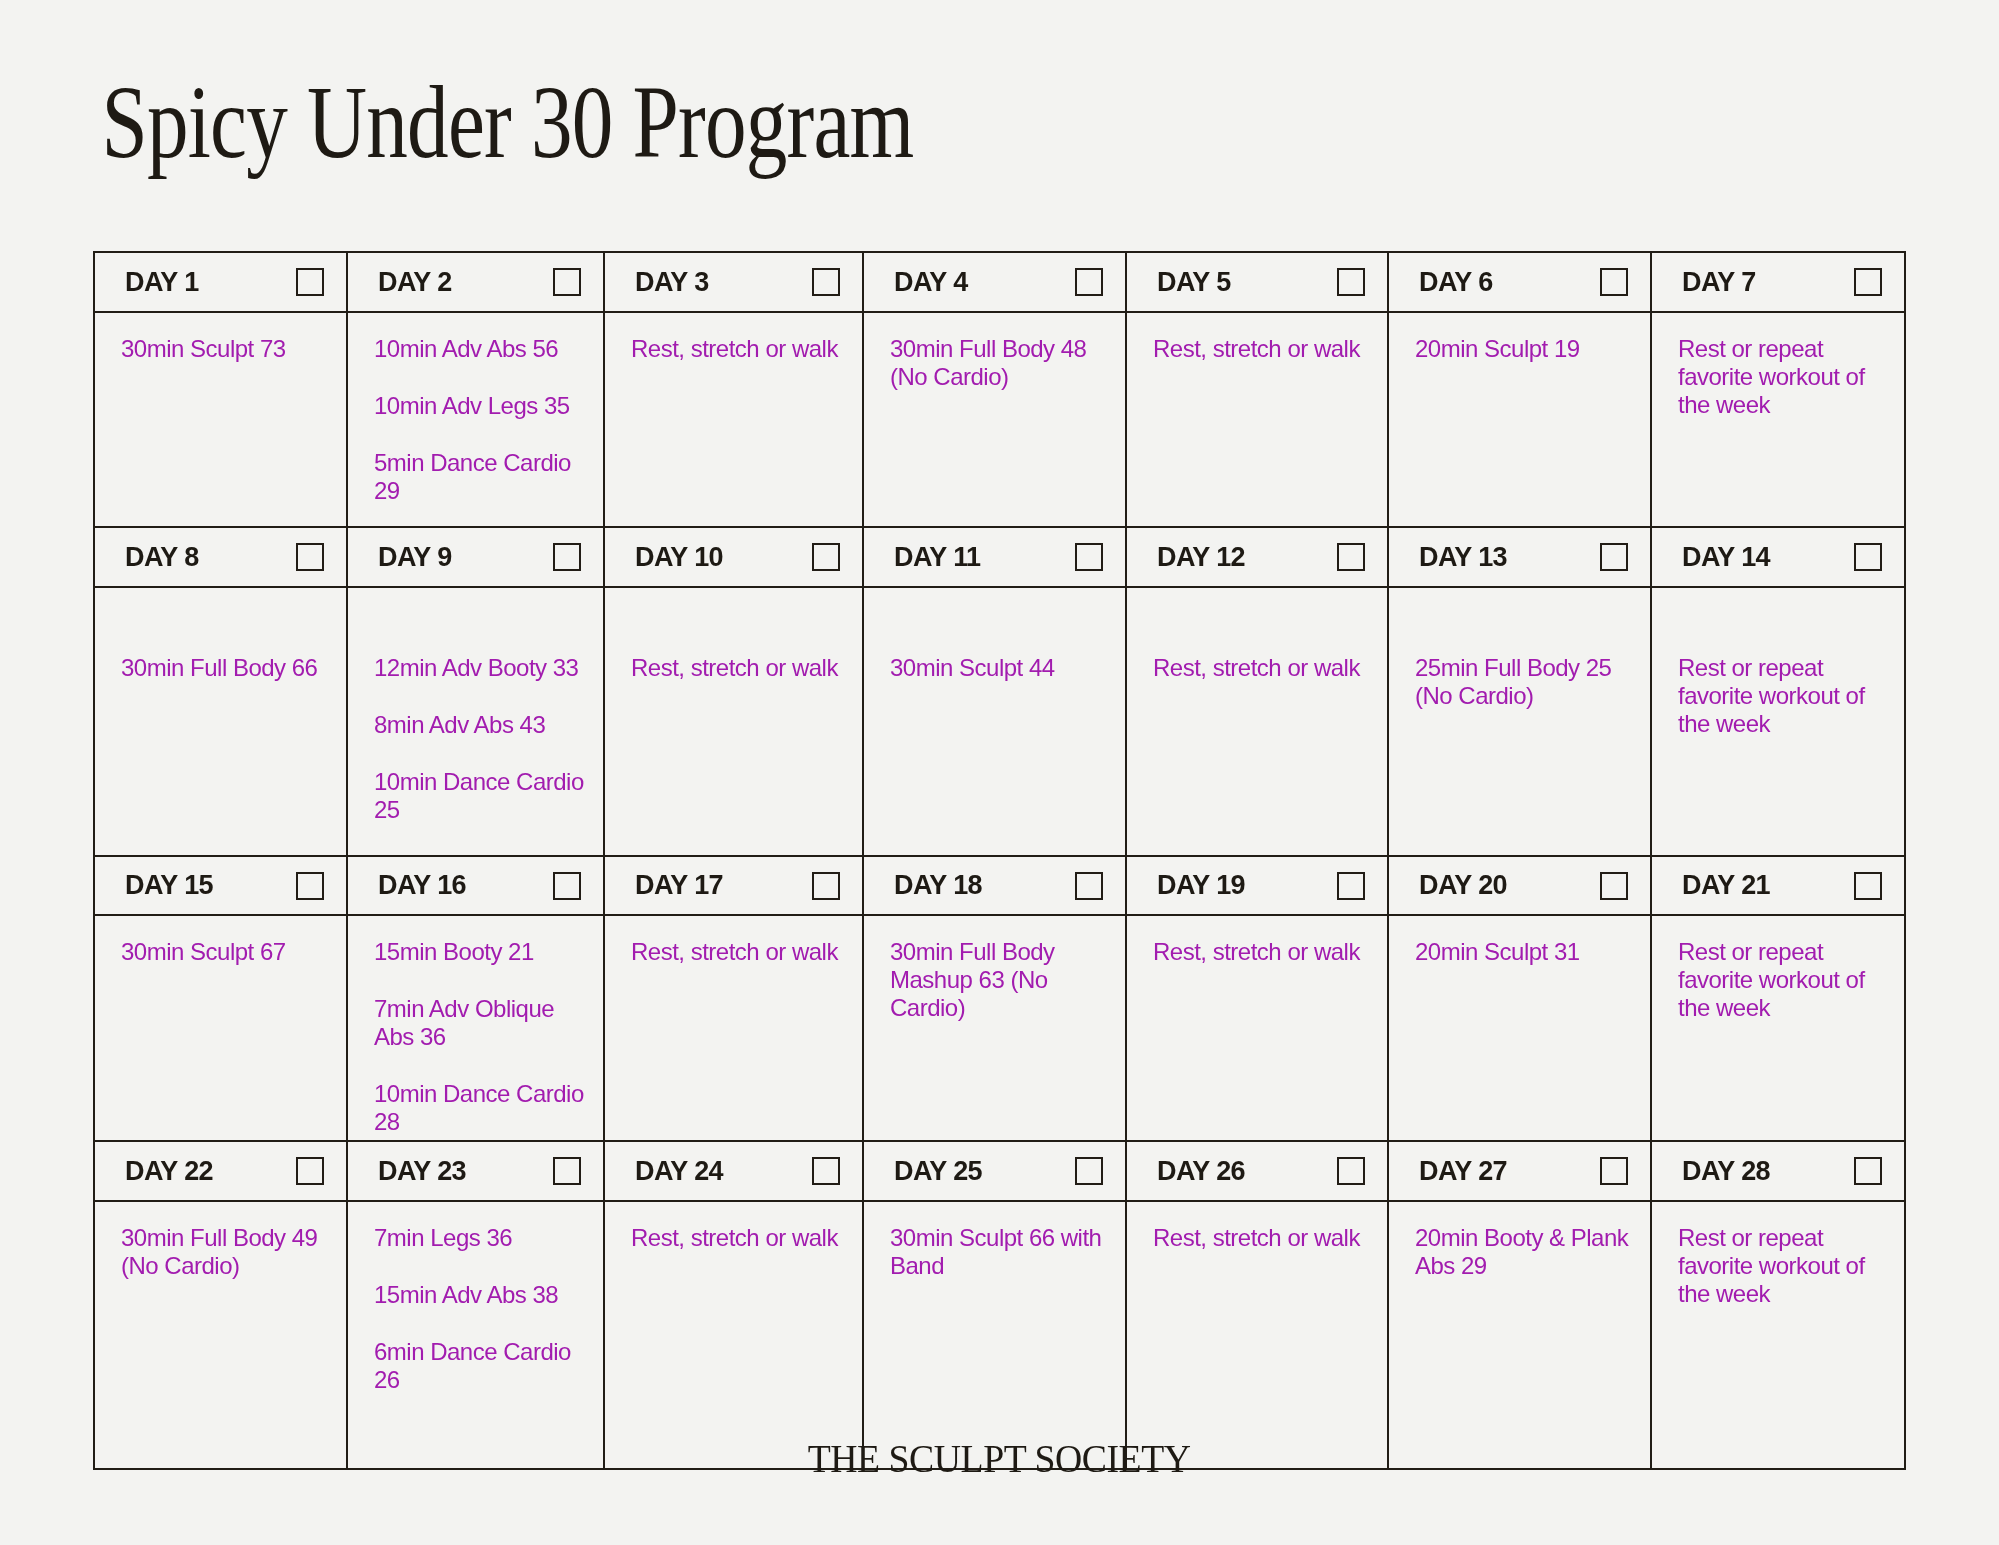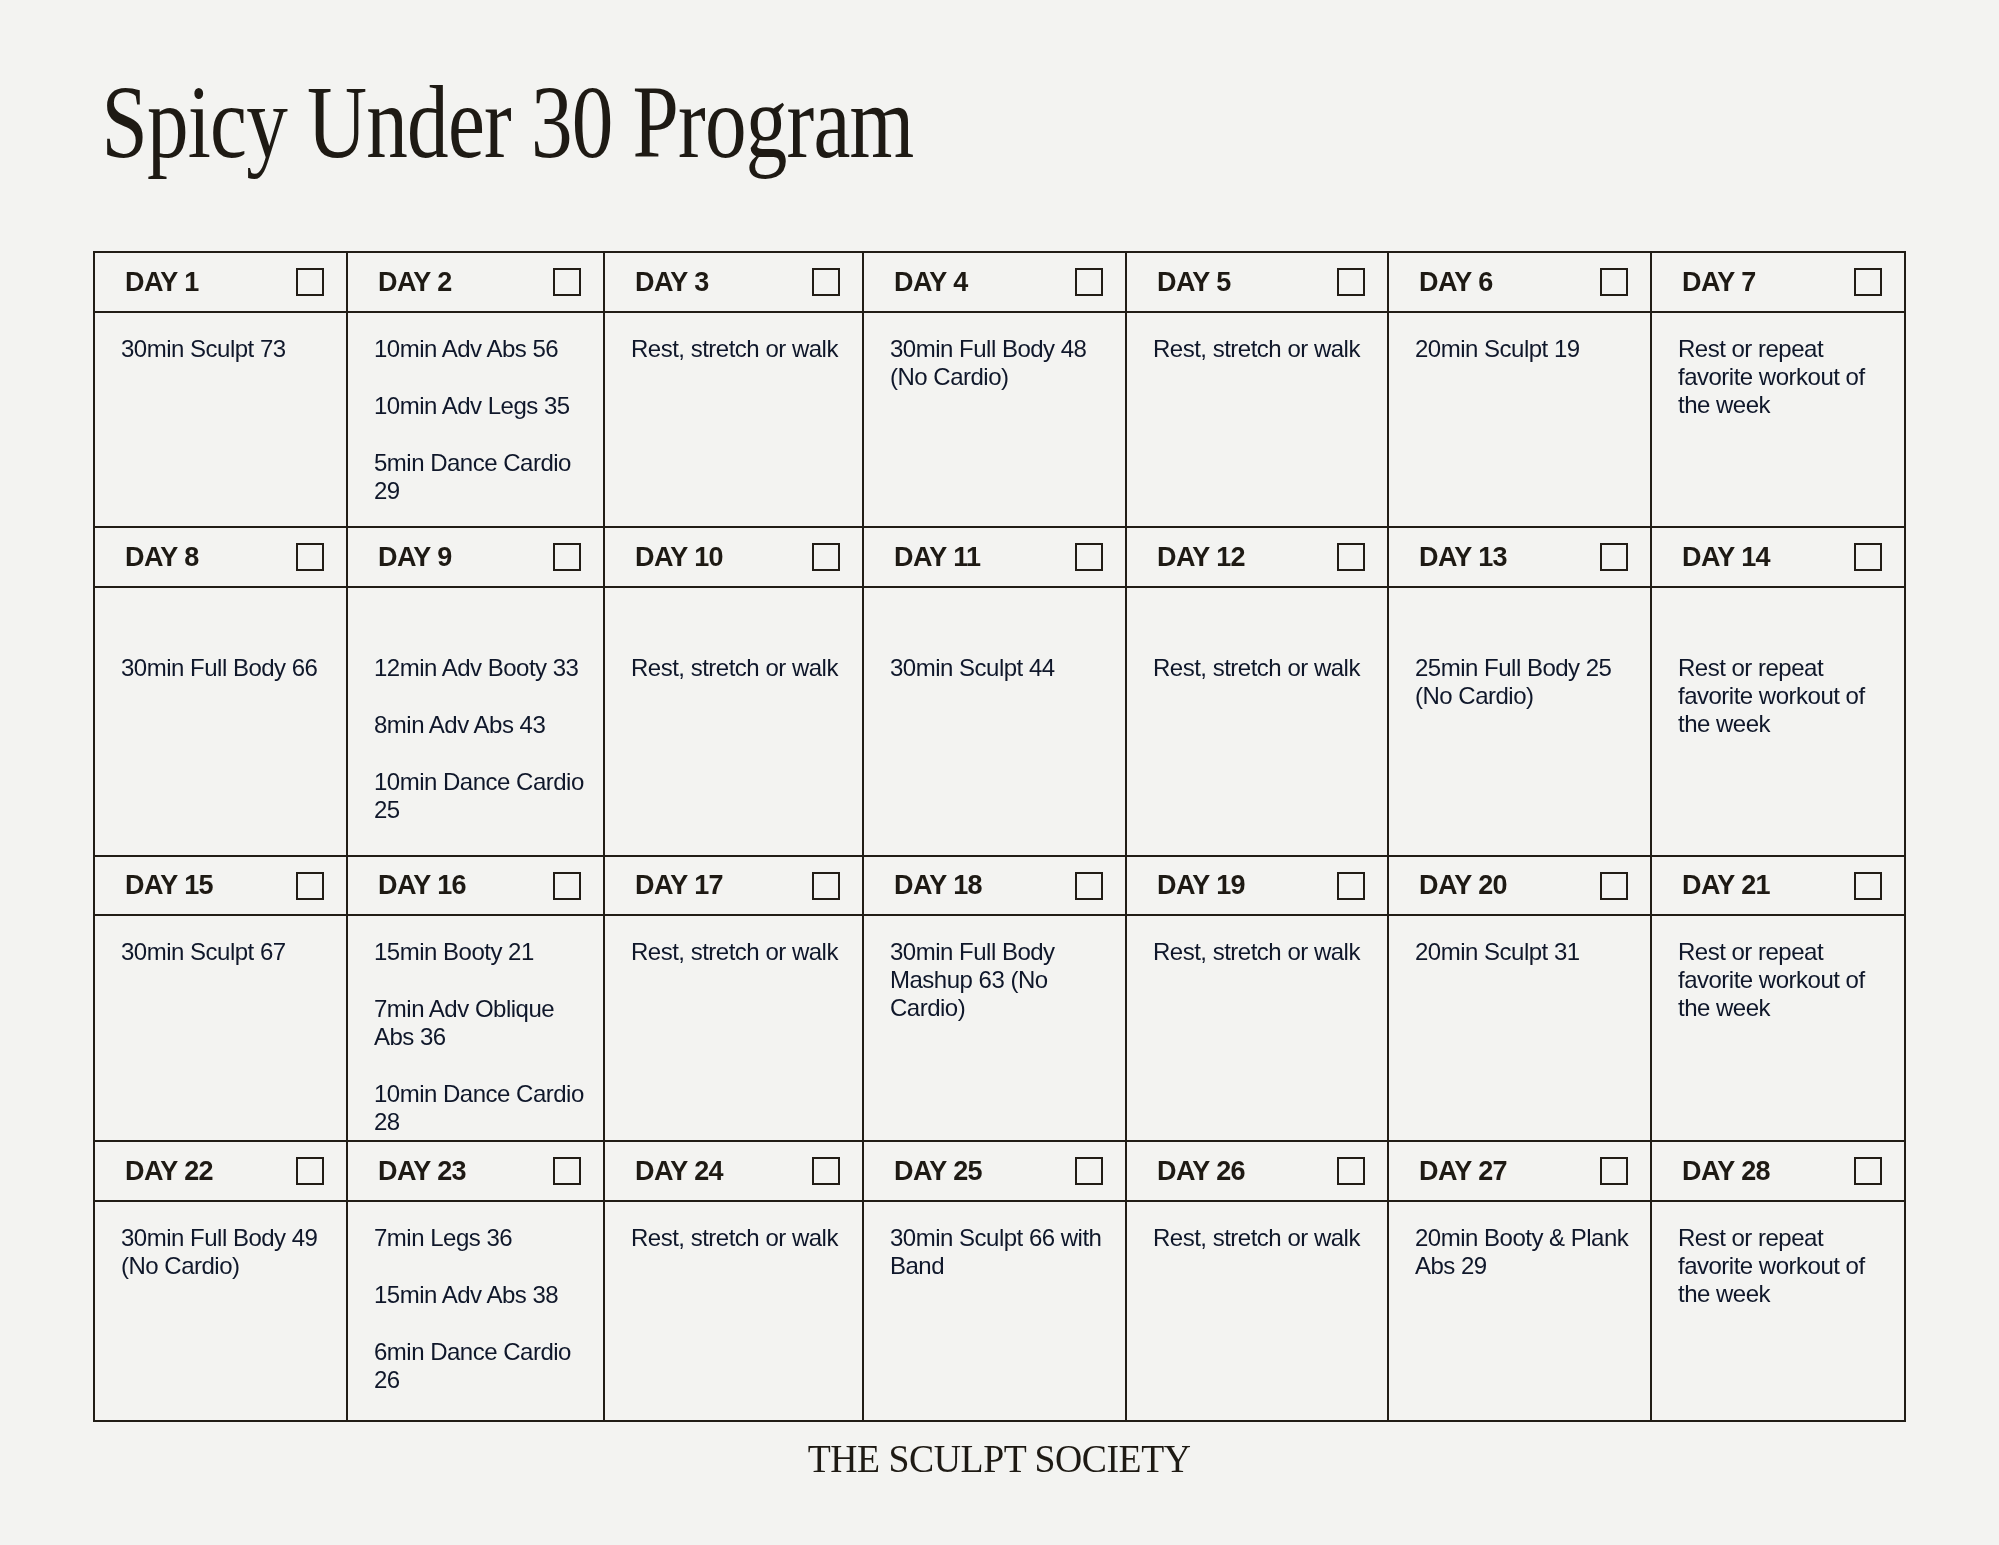--- a/index.html
+++ b/index.html
@@ -57,21 +57,21 @@
     border-bottom: 2px solid #211d16;
     box-sizing: border-box;
   }
   .row-1 .cell-head { height: 60px; }
   .row-2 .cell-head { height: 62px; gap: 6px; }
   .row-3 .cell-head { height: 61px; text-align: right; }
   .row-4 .cell-head { height: 62px; }
   .row-1 .cell-body { height: 213px; }
   .row-2 .cell-body { height: 223px; margin-top: 44px; }
   .row-3 .cell-body { height: 224px; }
-  .row-4 .cell-body { height: 218px; }
+  .row-4 .cell-body { height: 266px; }
   .week-row {
     display: grid;
     grid-column: 1 / -1;
     grid-template-columns: subgrid;
   }
   .week-row + .week-row .cell-head { border-top: 2px solid #211d16; }
   .day-label {
     font-size: 27px;
     font-weight: 700;
     letter-spacing: -0.6px;
@@ -90,21 +90,21 @@
   .cell-body {
     padding: 22px 18px 0 26px;
     box-sizing: border-box;
     overflow: hidden;
   }
   .workout {
     font-size: 24px;
     line-height: 28px;
     letter-spacing: -0.5px;
     margin: 0 0 29px 0;
-    color: #0f172a;
+    color: #a21caf;
   }
   .footer-logo {
     position: absolute;
     left: 0;
     top: 1433px;
     width: 1999px;
     text-align: center;
   }
   .footer-logo span {
     display: inline-block;

